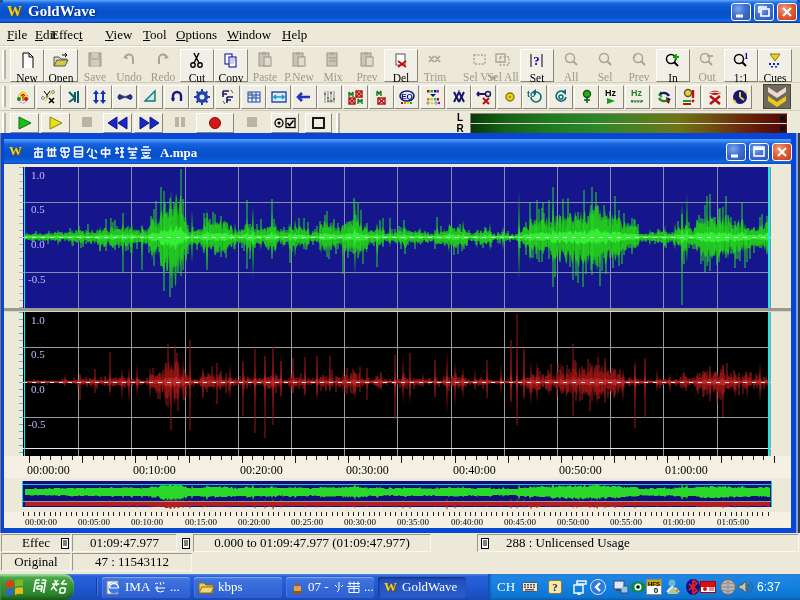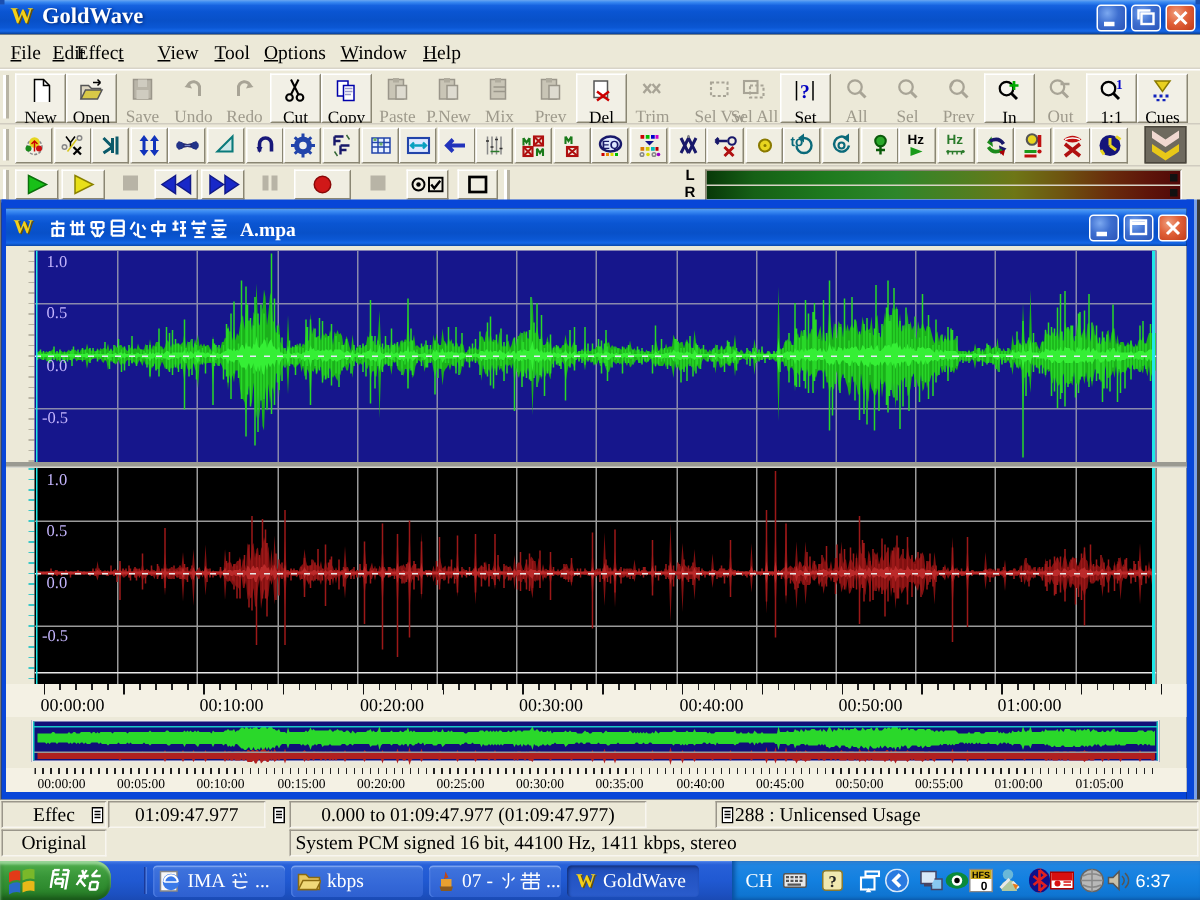--- a/index.html
+++ b/index.html
@@ -606,23 +606,23 @@
         <div class="axislbl" style="left:713px;top:5px;font-size:9px">01:05:00</div>
    </div>
  </div>
 
 </div>
 
 <div class="abs" id="statusbar">
  <div class="scell" style="left:1px;top:1px;width:70px">Effec</div>
  <div class="scell" style="left:72px;top:1px;width:105px">01:09:47.977</div>
  <div class="scell" style="left:193px;top:1px;width:238px">0.000 to 01:09:47.977 (01:09:47.977)</div>
- <div class="scell" style="left:477px;top:1px;width:322px;text-align:left;padding-left:12px">288 : Unlicensed Usage</div>
+ <div class="scell" style="left:477px;top:1px;width:322px;text-align:left;padding-left:28px">288 : Unlicensed Usage</div>
  <div class="scell" style="left:1px;top:20px;width:70px">Original</div>
- <div class="scell" style="left:193px;top:20px;width:606px;text-align:left;padding-left:3px">System PCM signed 16 bit, 44100 Hz, 1411 kbps, stereo</div>
+ <div class="scell" style="left:72px;top:20px;width:120px">47 : 11543112</div>
  <svg style="position:absolute;left:61px;top:5px" width="8" height="11">
       <rect x="0.5" y="0.5" width="7" height="10" fill="#fff" stroke="#000"></rect>
       <path d="M2,3h4M2,5h4M2,7h4" stroke="#000"></path>
     </svg>
  <svg style="position:absolute;left:182px;top:5px" width="8" height="11">
       <rect x="0.5" y="0.5" width="7" height="10" fill="#fff" stroke="#000"></rect>
       <path d="M2,3h4M2,5h4M2,7h4" stroke="#000"></path>
     </svg>
  <svg style="position:absolute;left:481px;top:5px" width="8" height="11">
       <rect x="0.5" y="0.5" width="7" height="10" fill="#fff" stroke="#000"></rect>

